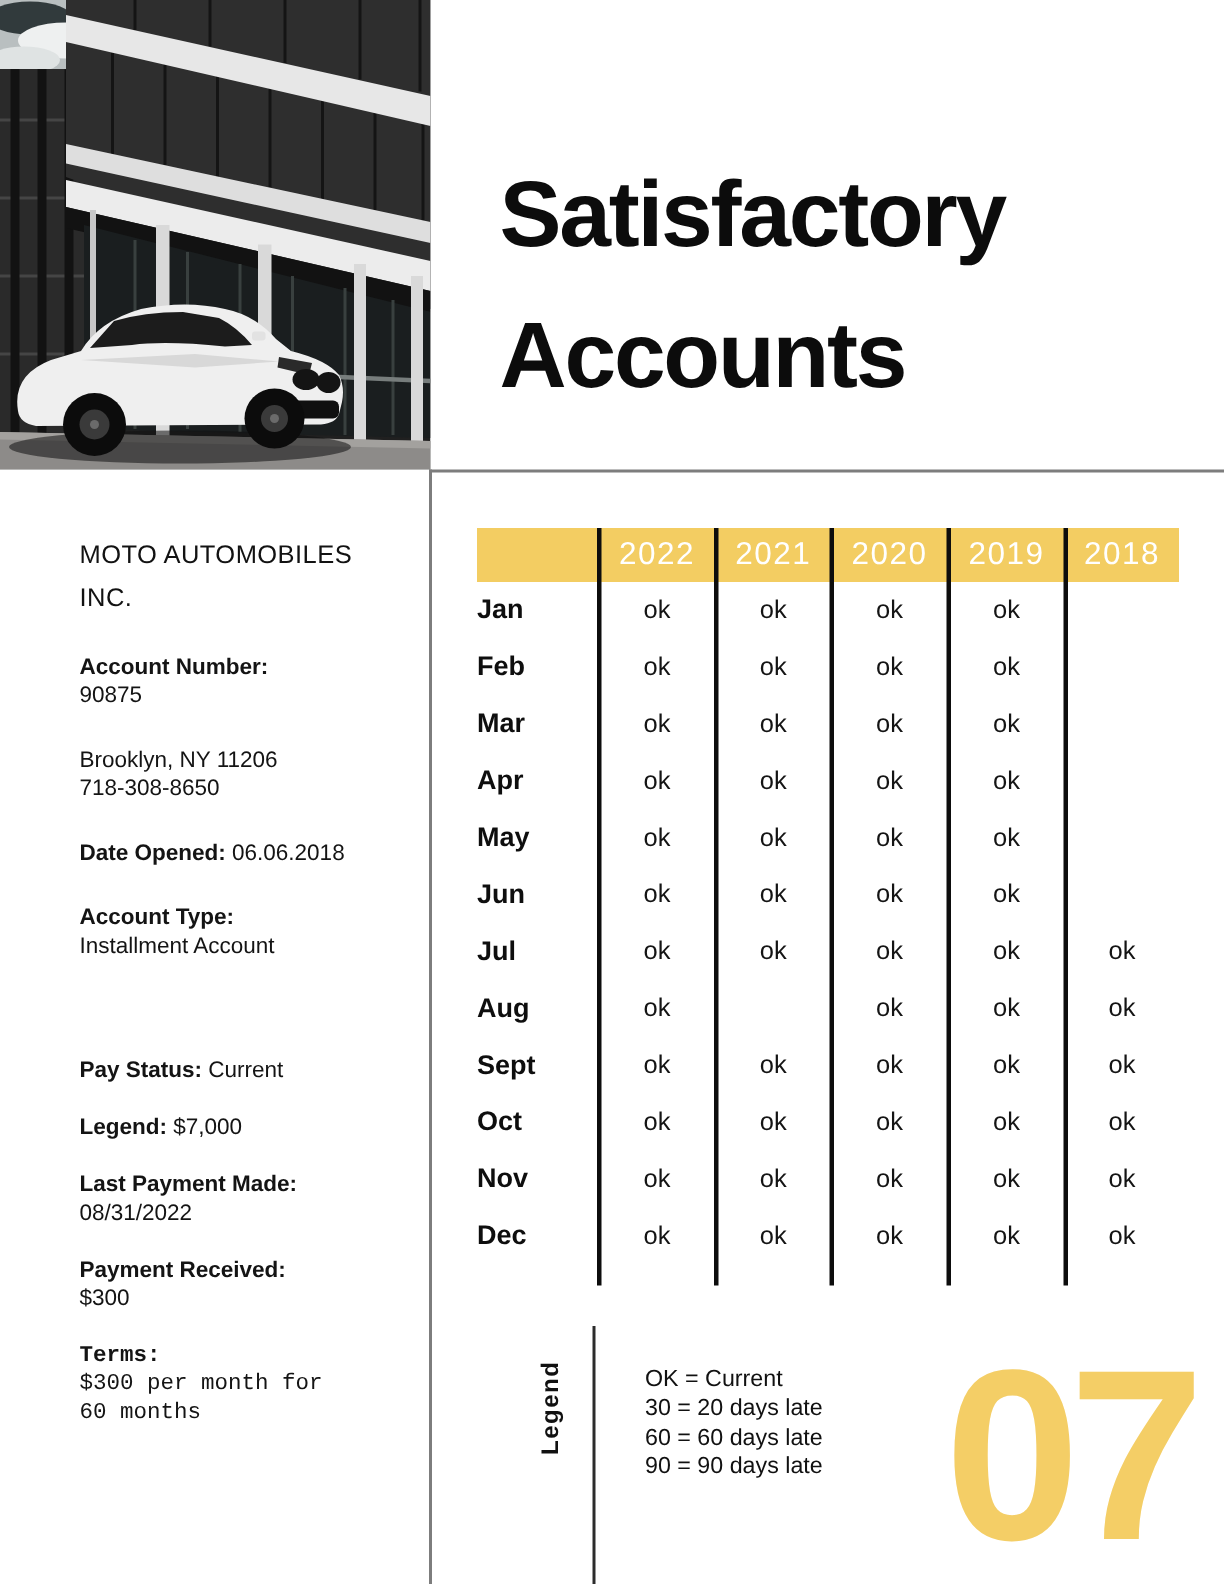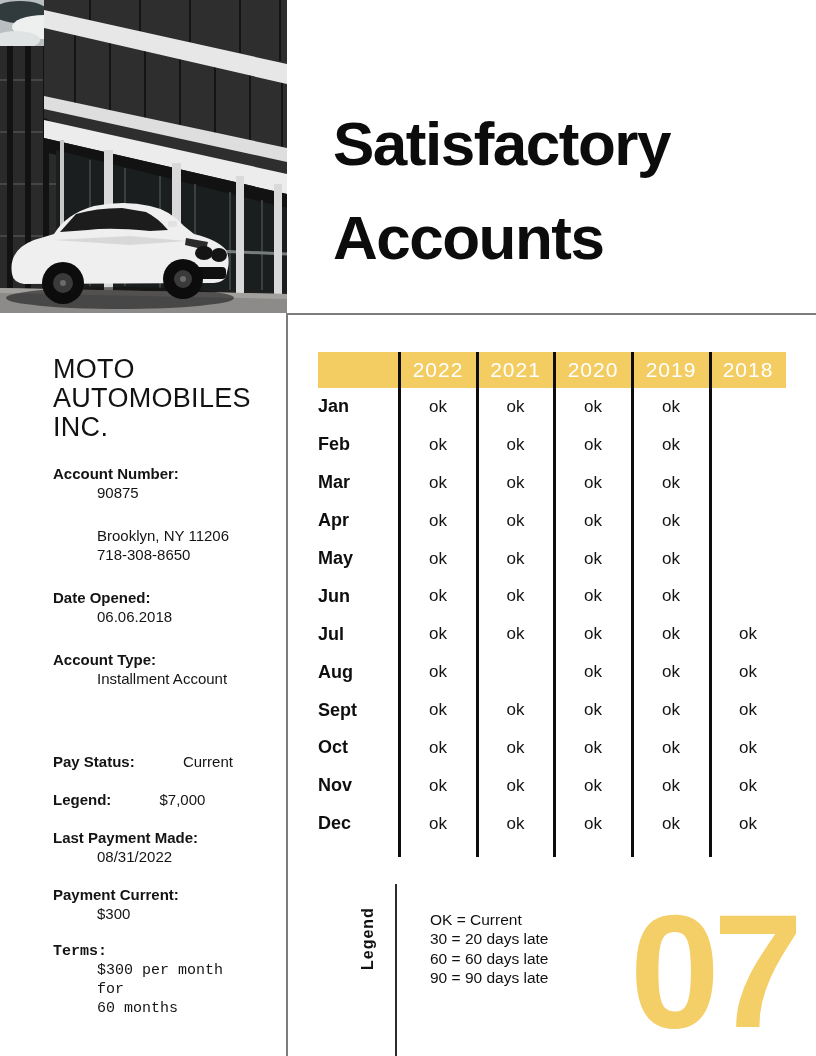--- a/index.html
+++ b/index.html
@@ -12,23 +12,23 @@
   
   .h-divider{position:absolute;left:286px;top:313px;width:530px;height:2px;background:var(--divider,#7d7d7d);}
   .v-divider{position:absolute;left:286px;top:313px;width:2px;height:743px;background:var(--divider,#7d7d7d);}
 
   
   .title{position:absolute;left:333px;top:97px;width:448px;margin:0;
          font-size:62px;font-weight:700;line-height:94px;letter-spacing:-1.5px;color:#0c0c0c;}
 
   
   .sidebar{position:absolute;left:53px;top:355px;width:198px;font-size:15px;line-height:19px;}
-  .company{font-size:27px;line-height:29px;letter-spacing:.3px;margin-bottom:22px;color:#121212;}
+  .company{font-size:17px;line-height:29px;letter-spacing:.3px;margin-bottom:22px;color:#121212;}
   .flabel{font-weight:700;}
-  .fvalue{font-weight:400;margin-left:44px;}
+  .fvalue{font-weight:400;}
 
   
   .ptable{position:absolute;left:318px;top:352px;width:468px;height:505px;}
   .thead{display:grid;grid-template-columns:81px 78px 77px 78px 78px 76px;height:36px;
          background:var(--accent,#F3CD62);align-items:center;}
   .hcell{text-align:center;color:#ffffff;font-size:21px;letter-spacing:1px;}
   .trow{display:grid;grid-template-columns:81px 78px 77px 78px 78px 76px;height:37.9px;align-items:center;}
   .mcell{font-weight:700;font-size:18px;color:#0e0e0e;}
   .vcell{text-align:center;font-size:17px;color:#141414;}
   .colline{position:absolute;top:0;width:3px;height:505px;background:#0d0d0d;}
@@ -126,21 +126,21 @@
         <div class="field" style="margin-bottom: 24px;"><span class="flabel">Account Number:</span><div class="fvalue">90875</div></div>
         <div class="field" style="margin-bottom: 24px;">
           <div class="fvalue">Brooklyn, NY 11206</div>
           <div class="fvalue">718-308-8650</div>
         </div>
         <div class="field" style="margin-bottom: 24px;"><span class="flabel">Date Opened:</span> <span class="fvalue">06.06.2018</span></div>
         <div class="field" style="margin-bottom: 64px;"><span class="flabel">Account Type:</span><div class="fvalue">Installment Account</div></div>
         <div class="field" style="margin-bottom: 19px;"><span class="flabel">Pay Status:</span> <span class="fvalue">Current</span></div>
         <div class="field" style="margin-bottom: 19px;"><span class="flabel">Legend:</span> <span class="fvalue">$7,000</span></div>
         <div class="field" style="margin-bottom: 19px;"><span class="flabel">Last Payment Made:</span><div class="fvalue">08/31/2022</div></div>
-        <div class="field" style="margin-bottom: 19px;"><span class="flabel">Payment Current:</span><div class="fvalue">$300</div></div>
+        <div class="field" style="margin-bottom: 19px;"><span class="flabel">Payment Received:</span><div class="fvalue">$300</div></div>
         <div class="field" style="margin-bottom: 19px; font-family: Liberation Mono, monospace;"><span class="flabel">Terms:</span><div class="fvalue">$300 per month for</div><div class="fvalue">60 months</div></div>
       </div>
   </aside>
 
   <section class="ptable">
     <div class="thead" id="table-head">
         <div class="hcell"></div>
         <div class="hcell">2022</div>
         <div class="hcell">2021</div>
         <div class="hcell">2020</div>

